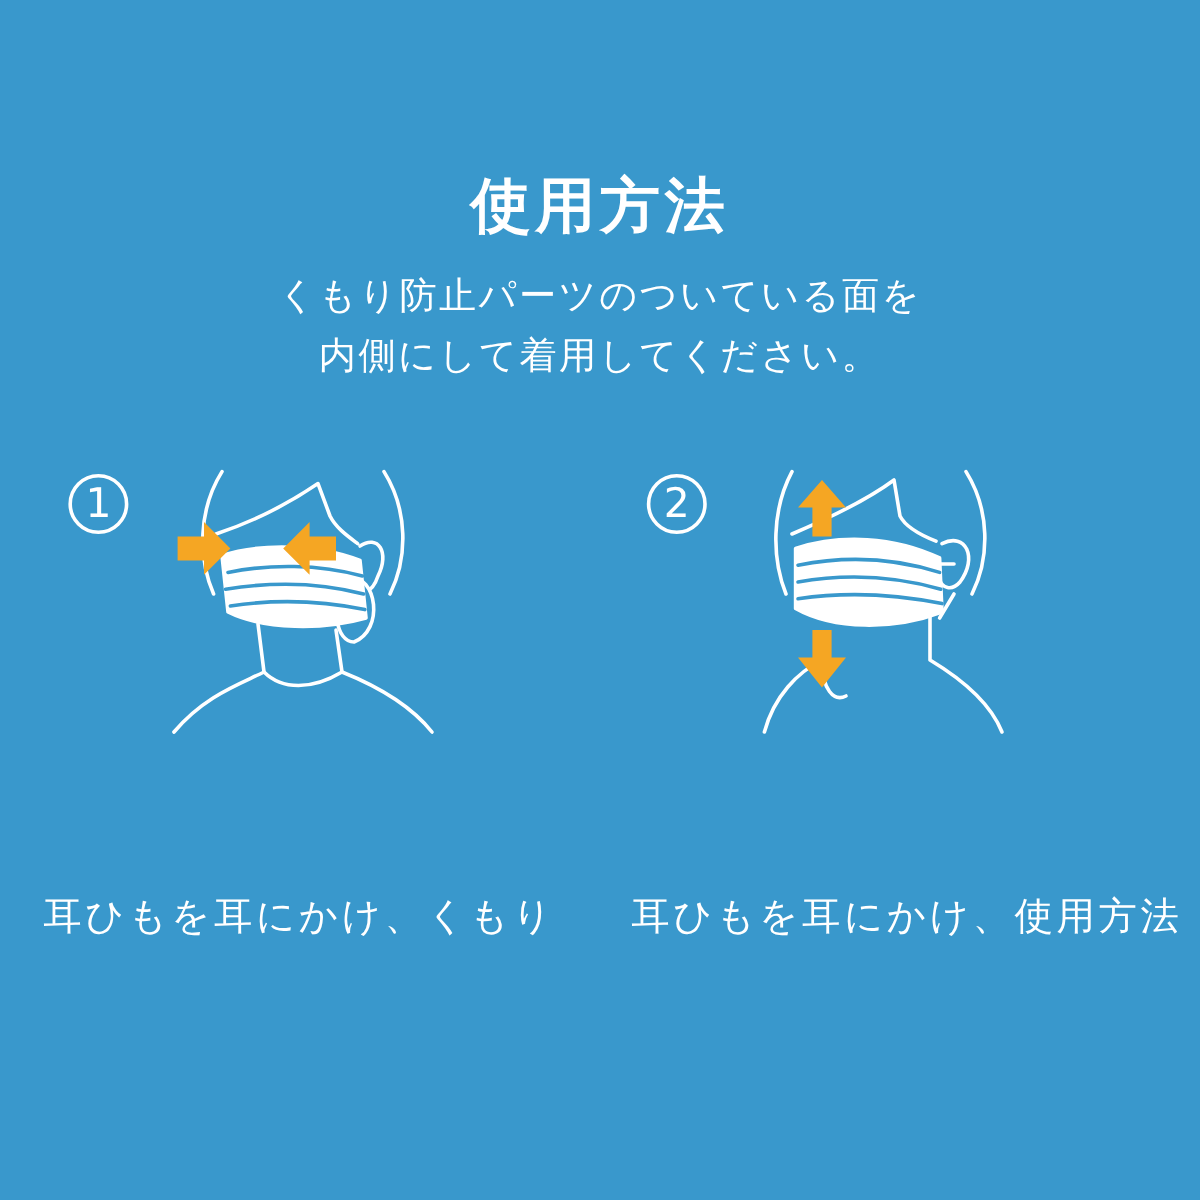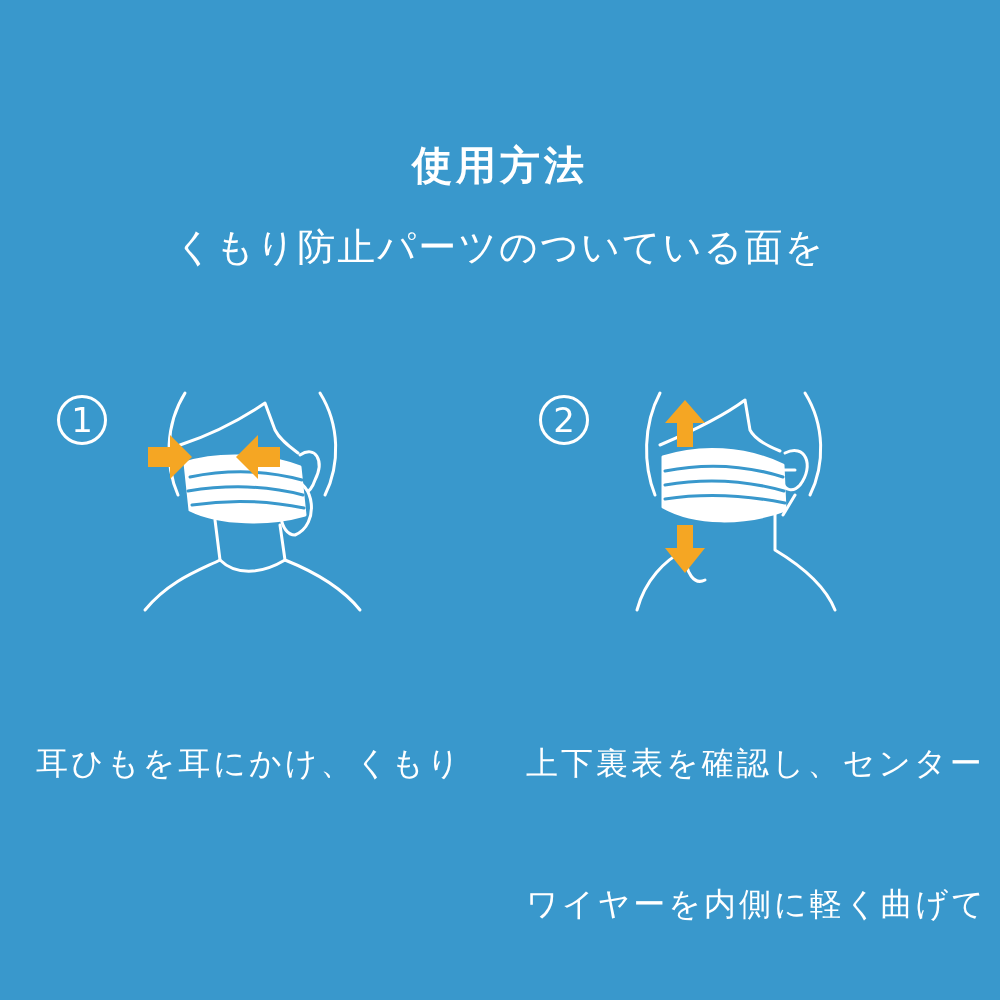--- a/index.html
+++ b/index.html
@@ -5,44 +5,45 @@
     html, body { margin: 0; padding: 0; }
     body {
       width: 1000px; height: 1000px; overflow: hidden;
       background: #3998cc;
       color: #ffffff;
       font-family: "DejaVu Sans", "Liberation Sans", sans-serif;
       position: relative;
     }
     .title {
       position: absolute; left: 0; right: 0; top: 138px;
-      text-align: center; font-size: 40px; font-weight: bold; letter-spacing: 4px;
+      text-align: center; font-size: 50px; font-weight: bold; letter-spacing: 4px;
     }
     .intro {
       position: absolute; left: 0; right: 0; top: 222px;
-      text-align: center; font-size: 38px; line-height: 50px; letter-spacing: 2px;
+      text-align: center; font-size: 31px; line-height: 50px; letter-spacing: 2px;
     }
     .step-num {
       position: absolute; width: 50px; height: 50px; border: 3px solid #fff;
       border-radius: 50%; box-sizing: border-box; text-align: center;
       font-size: 34px; line-height: 44px; font-weight: normal;
     }
     .illus { position: absolute; }
     .desc {
       position: absolute; font-size: 32px; line-height: 47px; letter-spacing: 3px;
       white-space: pre;
     }
   </style>
 </head>
 <body>
 
 <div class="title">使用方法</div>
 
 <div class="intro">
   <div>くもり防止パーツのついている面を</div>
+  <div>内側にして着用してください。</div>
 </div>
 
 <div class="step-num" style="left:57px; top:395px;">1</div>
 
 <svg class="illus" style="left:140px; top:385px;" width="230" height="230" viewBox="0 0 230 230" fill="none" stroke="#fff" stroke-width="3" stroke-linecap="round" stroke-linejoin="round">
 
   <path d="M45 8 C25 40 25 80 38 110"></path>
   <path d="M180 8 C200 40 200 80 185 110"></path>
 
   <path d="M40 60 C70 50 100 35 125 18 L135 45 C140 55 150 62 158 68"></path>
@@ -97,18 +98,17 @@
 
   <g fill="#f5a623" stroke="none">
     <polygon points="60,15 80,38 68,38 68,62 52,62 52,38 40,38"></polygon>
   </g>
   <g fill="#f5a623" stroke="none">
     <polygon points="52,140 68,140 68,163 80,163 60,188 40,163 52,163"></polygon>
   </g>
 </svg>
 
 <div class="desc" style="left:526px; top:646px;">
-  <div>上下裏表を確認し、センター</div>
-  <div>ワイヤーを内側に軽く曲げて</div>
+  <div>耳ひもを耳にかけ、使用方法</div>
   
   
   
 </div>
 
 </body></html>

